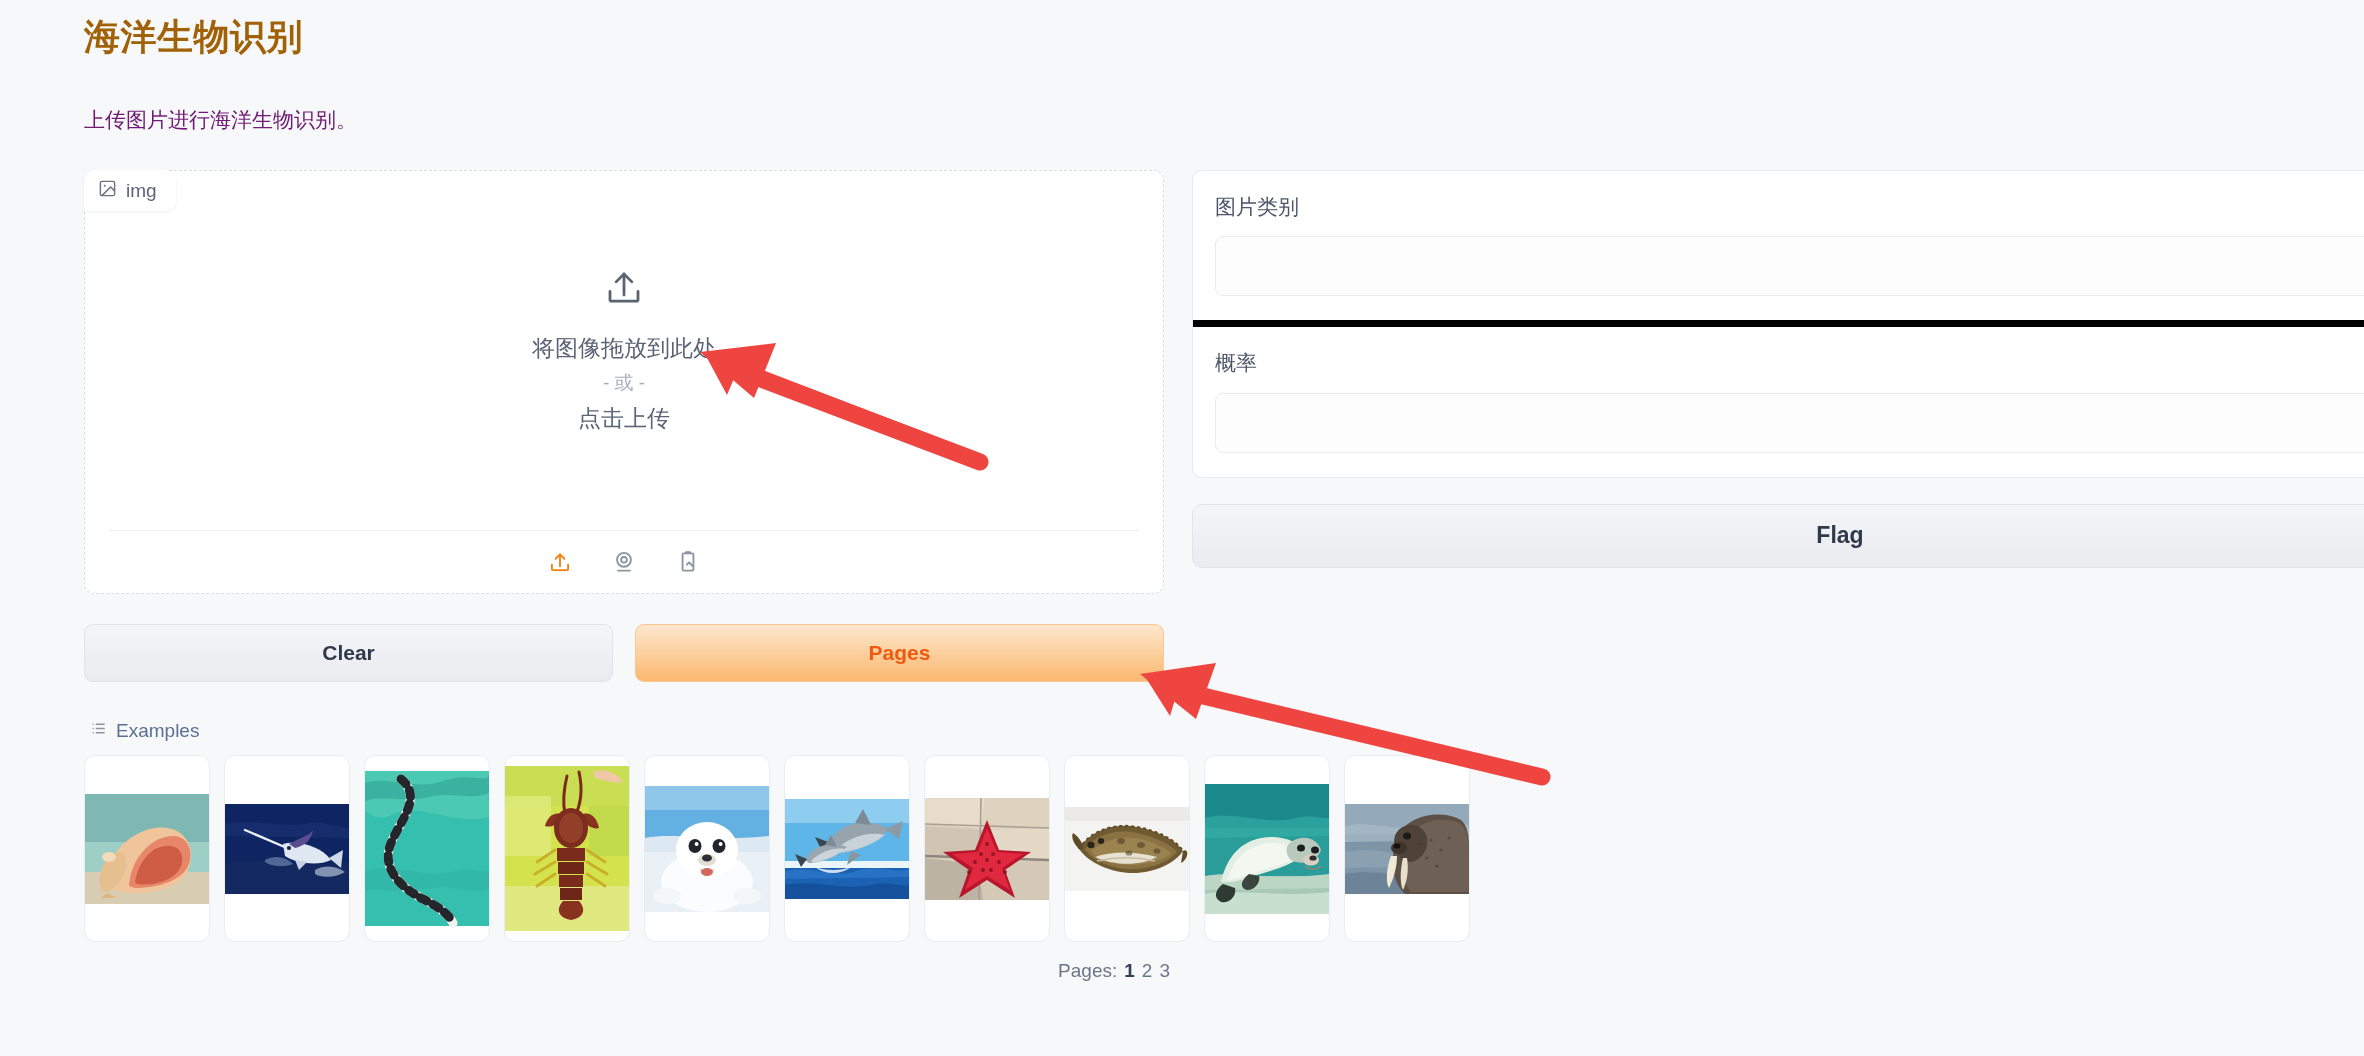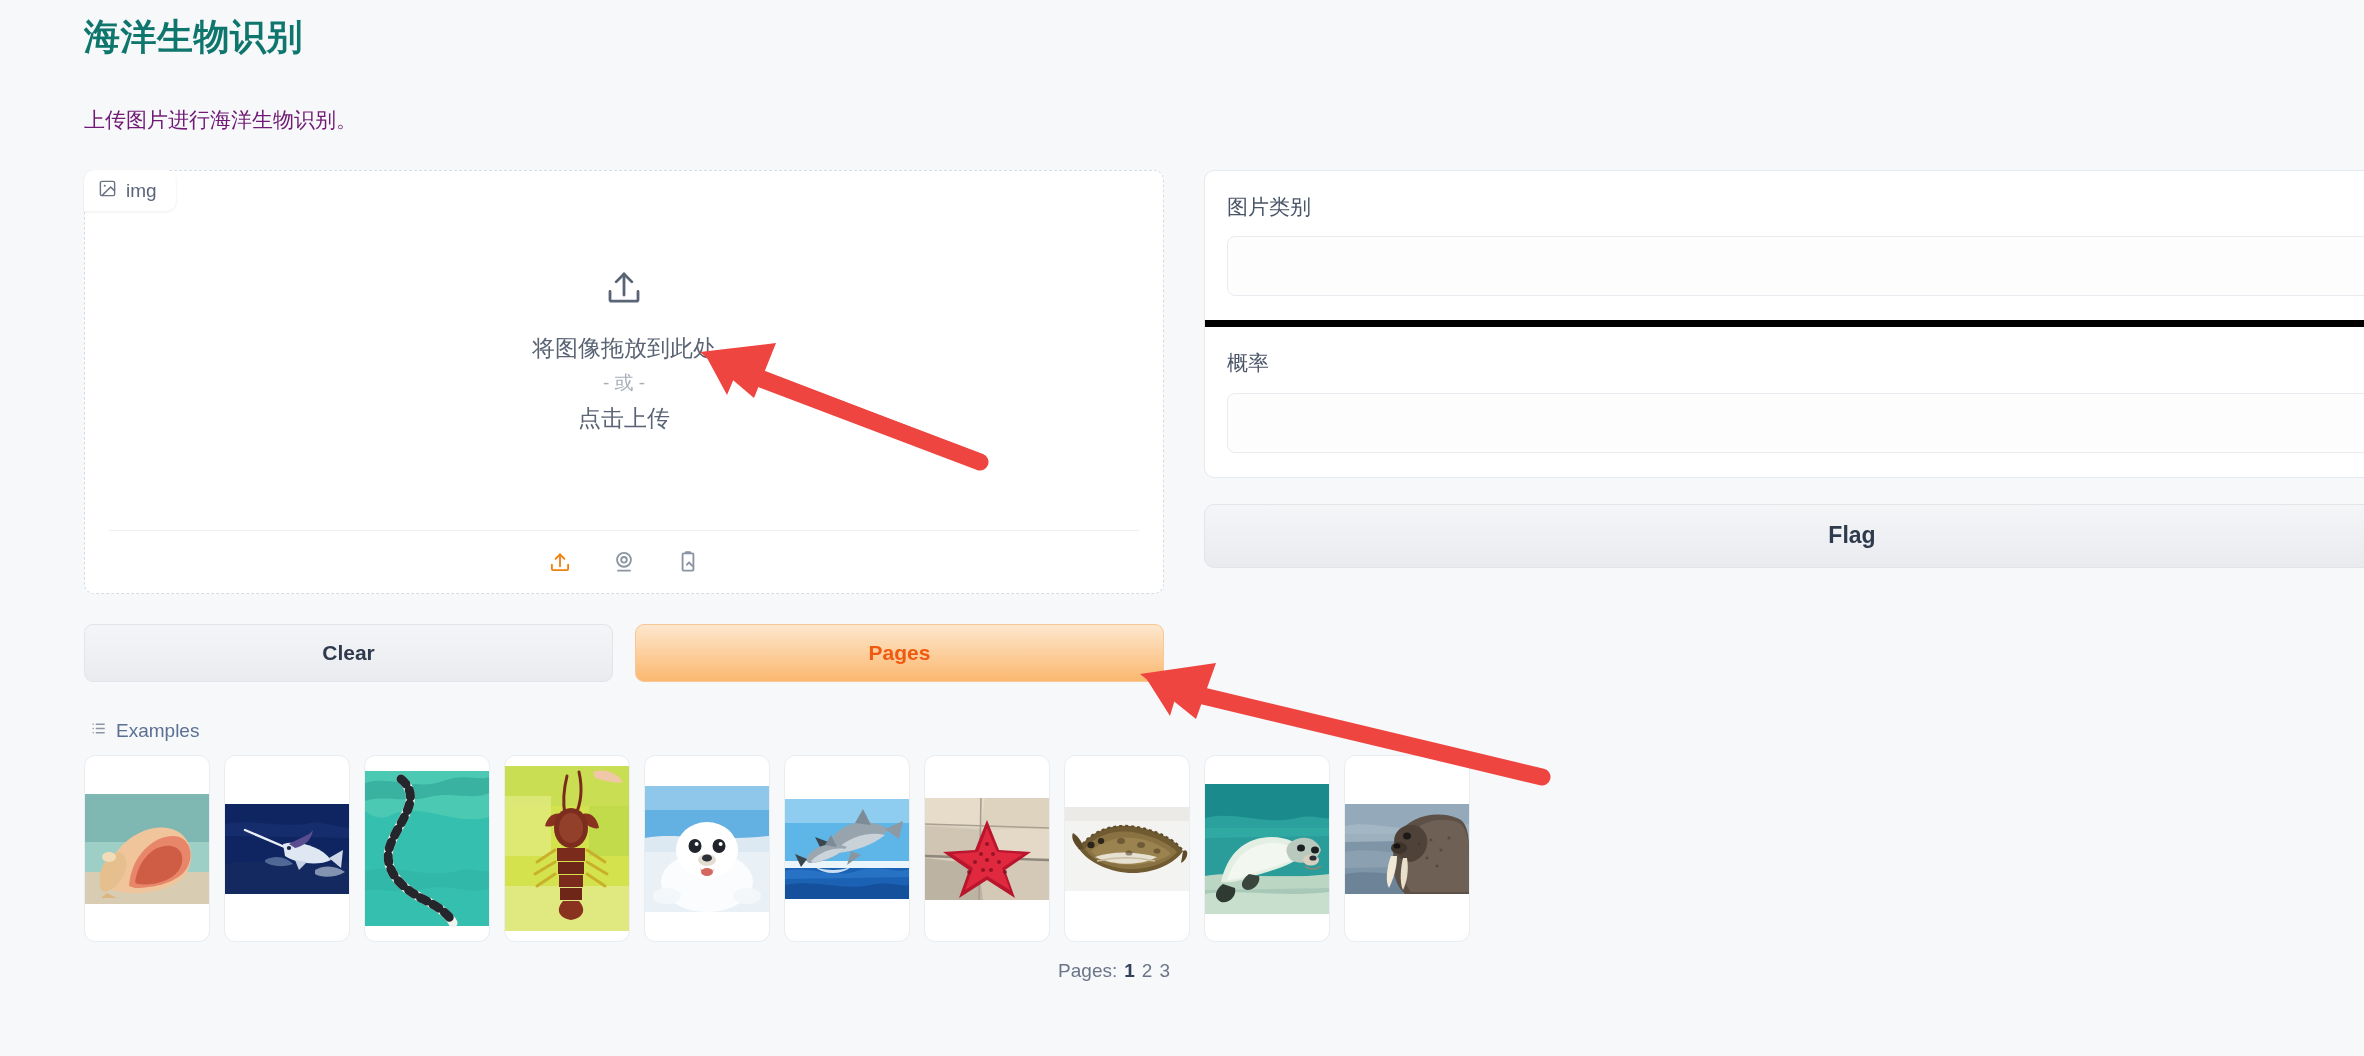--- a/index.html
+++ b/index.html
@@ -23,36 +23,36 @@
     box-sizing: border-box;
     padding: 0 84px;
   }
 
   
   .app-title {
     margin: 0;
     padding-top: 14px;
     font-size: 36px;
     font-weight: 700;
-    color: #0f766e;
+    color: #a16207;
     letter-spacing: 0.5px;
     line-height: 1.3;
   }
   .app-subtitle {
     margin: 0;
     padding-top: 44px;
     font-size: 21px;
     color: #701a75;
     line-height: 1.4;
   }
 
   
   .columns {
     display: flex;
-    gap: 40px;
+    gap: 28px;
     margin-top: 36px;
     align-items: flex-start;
   }
   .col-left  { width: 1080px; flex: none; }
   .col-right { width: 1296px; flex: none; }
 
   
   .image-block {
     position: relative;
     background: #ffffff;

